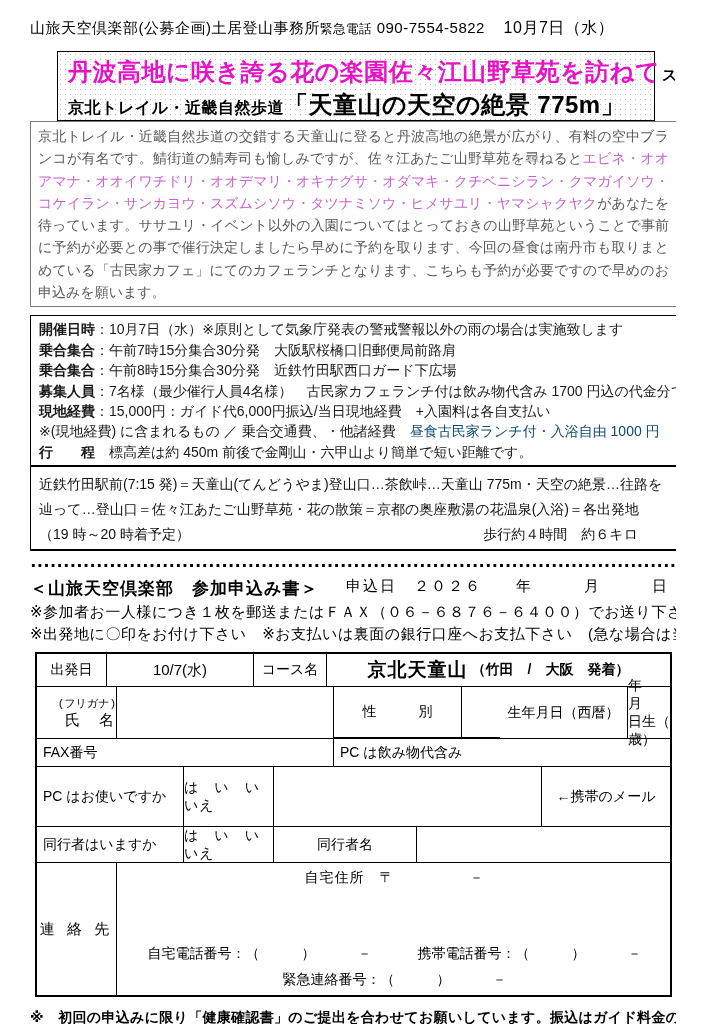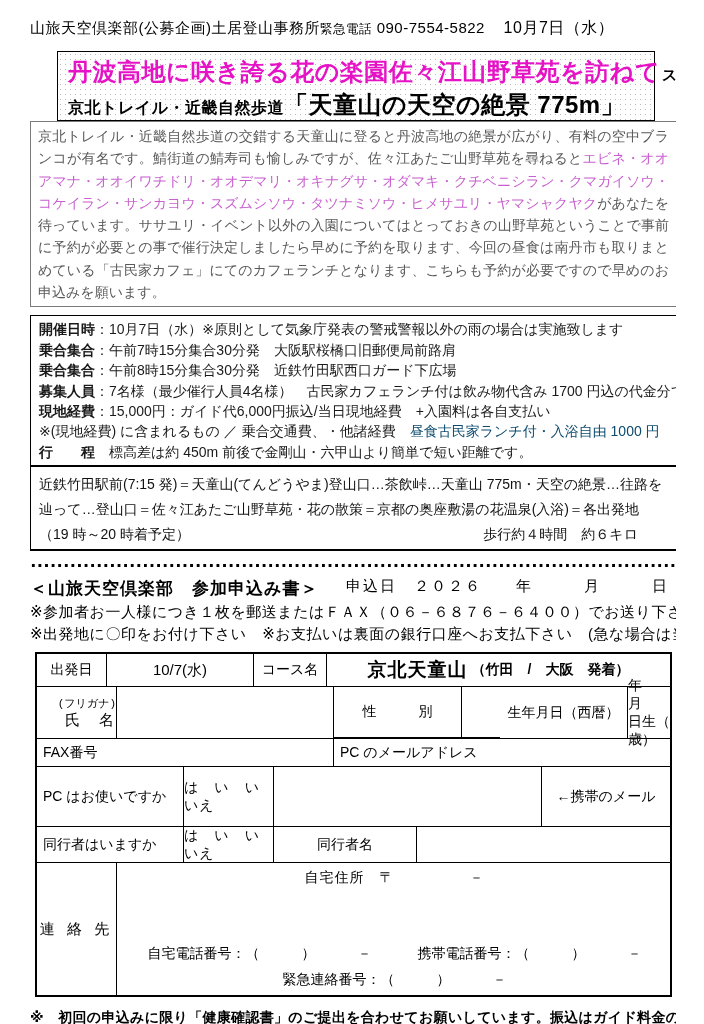--- a/index.html
+++ b/index.html
@@ -175,21 +175,21 @@
         </div>
         <div class="sub">
           <div class="sl">生年月日（西暦）</div>
           <div class="sv">年　　月　　日生（　　歳）</div>
         </div>
       </div>
     </div>
 
     <div class="trow r3">
       <div class="cell fx">FAX番号</div>
-      <div class="cell pm">PC のメールアドレス</div>
+      <div class="cell pm">PC は飲み物代含み</div>
     </div>
 
     <div class="trow r4">
       <div class="cell q">PC はお使いですか</div>
       <div class="cell yn">は　い　いいえ</div>
       <div class="cell blank"></div>
       <div class="cell mm">←携帯のメール</div>
     </div>
 
     <div class="trow r5">

